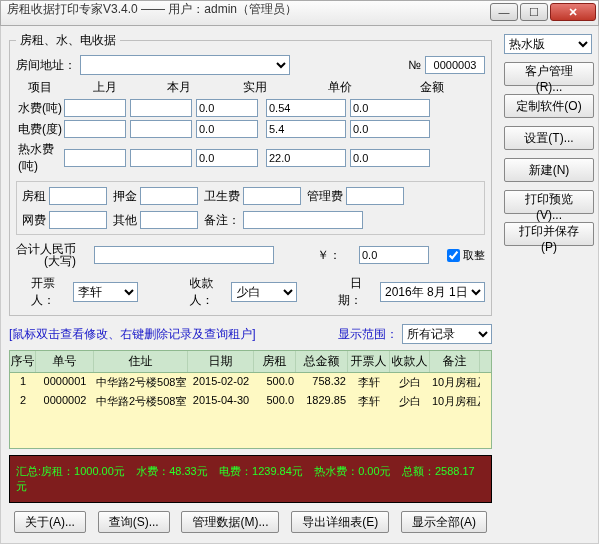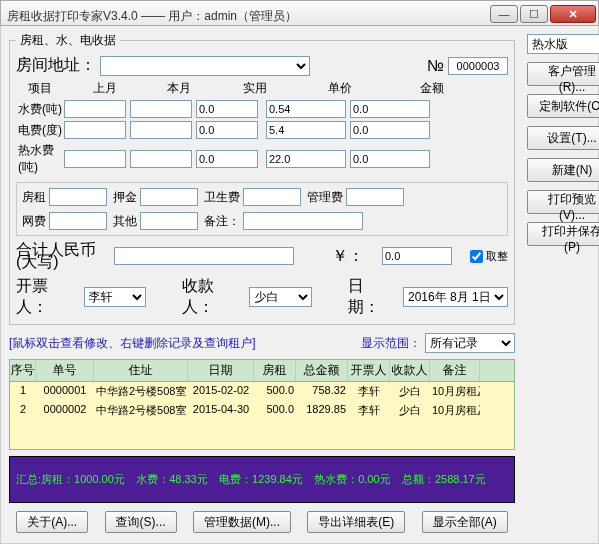--- a/index.html
+++ b/index.html
@@ -1,34 +1,34 @@
 <!DOCTYPE html>
 <html><head>
 <meta charset="utf-8">
 <style>
 * { box-sizing: border-box; margin: 0; padding: 0; font-family: "Microsoft YaHei", SimSun, Arial, sans-serif; font-size: 11px; }
 body { background: #fff; width: 599px; height: 544px; overflow: hidden; }
 
-.titlebar { display: flex; align-items: flex-end; height: 26px; background: linear-gradient(#fcfcfc,#e9e9e9); border: 1px solid #aaa; padding: 0 0 0 6px; }
+.titlebar { display: flex; align-items: flex-start; height: 26px; background: linear-gradient(#fcfcfc,#e9e9e9); border: 1px solid #aaa; padding: 0 0 0 6px; }
 .titlebar .title { flex: 1; color: #333; font-size: 12px; }
 .titlebar .win-btns { display: flex; gap: 2px; padding: 2px; }
 .win-btn { width: 28px; height: 18px; border: 1px solid #7a7a7a; border-radius: 3px; display: flex; align-items: center; justify-content: center; background: linear-gradient(#f5f5f5,#d8d8d8); color: #333; font-size: 10px; }
 .win-close { width: 46px; background: linear-gradient(#e67a73,#c0392b); color: #fff; border-color: #8b2019; }
 .win-close span { font-weight: bold; }
 
 .client { display: flex; height: 518px; border: 1px solid #ccc; border-top: none; background: #f0f0f0; }
 .main { flex: 1; padding: 6px 6px 6px 8px; display: flex; flex-direction: column; gap: 4px; }
 .side { width: 100px; padding: 8px 6px; display: flex; flex-direction: column; gap: 8px; }
 
 fieldset.groupbox { border: 1px solid #bfbfbf; padding: 6px; background: #f0f0f0; }
 legend { padding: 0 4px; background: #f0f0f0; font-size: 12px; }
 
 .row { display: flex; align-items: center; gap: 4px; margin-bottom: 4px; }
 .row:last-child { margin-bottom: 0; }
-.lbl { text-align: left; font-size: 16px; }
+.lbl { text-align: right; font-size: 12px; }
 
 input[type=text], select.txt, .txt { height: 18px; border: 1px solid #7f9db9; background: #fff; padding: 0 2px; font-size: 11px; }
 .grid-head { display: grid; grid-template-columns: 48px 66px 66px 70px 84px 84px; gap: 8px; margin-bottom: 3px; }
 .grid-head .hcell { text-align: center; font-size: 12px; }
 .grid-row { display: grid; grid-template-columns: 48px 66px 66px 70px 84px 84px; gap: 0; margin-bottom: 3px; align-items: center; }
 .grid-row .cell input { width: 62px; }
 .grid-row .cell.wide input { width: 80px; }
 .grid-row label.name { text-align: left; font-size: 12px; padding-left: 2px; }
 
 .btn { height: 22px; border: 1px solid #888; background: linear-gradient(#fdfdfd,#e3e3e3); border-radius: 2px; padding: 0 10px; font-size: 12px; cursor: pointer; }
@@ -40,21 +40,21 @@
 .hint-row .right { display: flex; align-items: center; gap: 4px; }
 
 .table-wrap { border: 1px solid #8fb98f; background: #fef9c3; height: 118px; overflow: hidden; }
 .thead { display: grid; grid-template-columns: 26px 58px 94px 66px 42px 52px 42px 40px 50px; background: #cde6cd; border-bottom: 1px solid #8fb98f; }
 .thead .th { text-align: center; font-size: 12px; border-right: 1px solid #b5d3b5; padding: 2px 0; white-space: nowrap; overflow: hidden; }
 .tbody .tr { display: grid; grid-template-columns: 26px 58px 94px 66px 42px 52px 42px 40px 50px; }
 .tbody .td { font-size: 11px; padding: 2px 2px; white-space: nowrap; overflow: hidden; text-align: left; }
 .tbody .td.c { text-align: center; }
 .tbody .td.r { text-align: right; }
 
-.summary { background: #4c1d95; color: #28ff28; font-size: 12px; padding: 15px 6px; border: 1px solid #000; margin-top: 2px; }
+.summary { background: #7f1d1d; color: #28ff28; font-size: 12px; padding: 8px 6px; border: 1px solid #000; margin-top: 2px; }
 .summary span { margin-right: 8px; }
 
 select.combo { height: 20px; border: 1px solid #7f9db9; background: #fff; font-size: 12px; }
 
 .checkbox { display: inline-flex; align-items: center; gap: 3px; font-size: 12px; }
 .checkbox input { width: 13px; height: 13px; }
 
 .sep-box { border: 1px solid #c8c8c8; background: #f0f0f0; padding: 5px; }
 .sep-box .row2 { display: flex; gap: 6px; align-items: center; }
 .sep-box input { width: 58px; }

